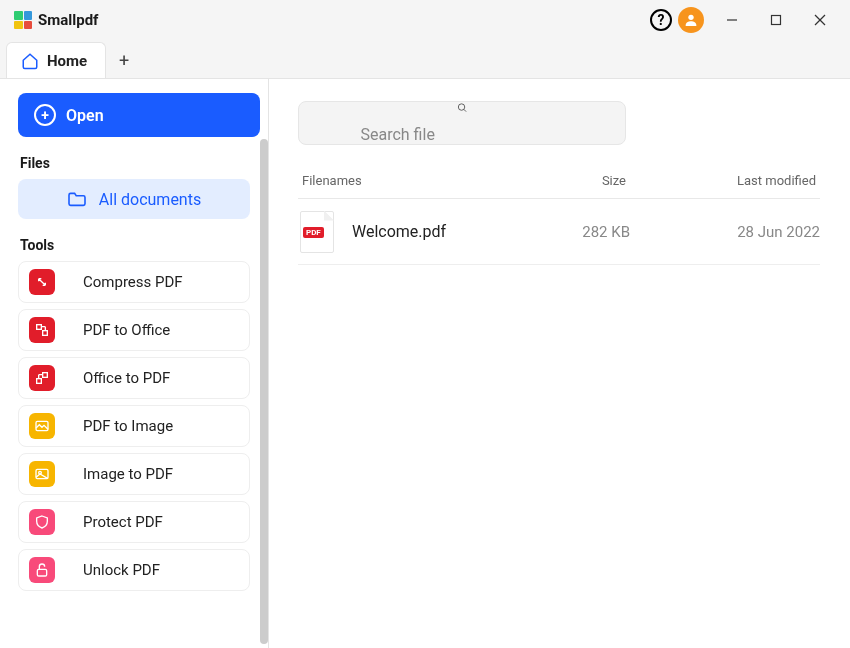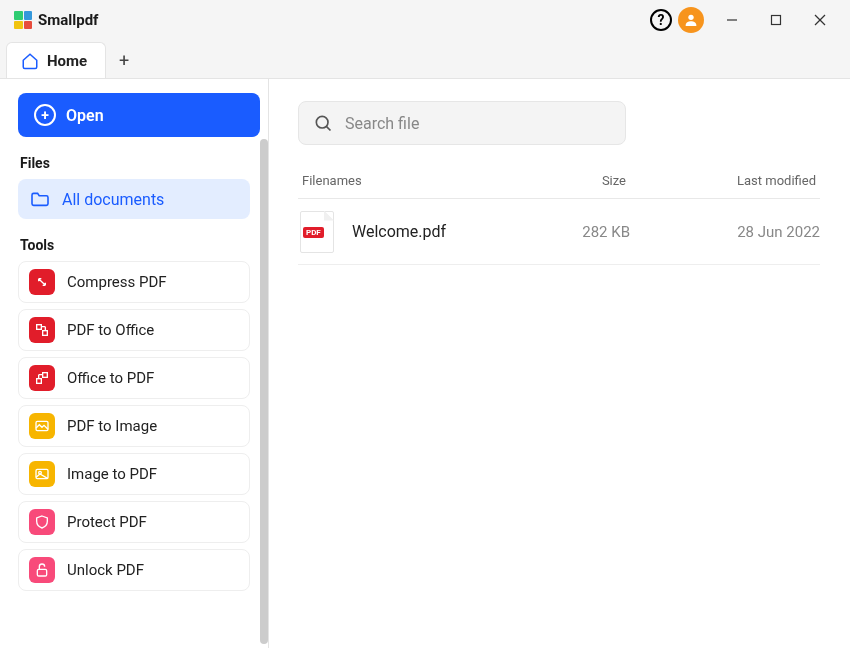--- a/index.html
+++ b/index.html
@@ -26,29 +26,29 @@
   .sidebar { width: 268px; padding: 14px 10px 0 18px; position:relative; }
   .sidebar-scroll { position:absolute; right:0; top:60px; bottom:4px; width:8px; background:#ccc; border-radius:4px; }
   .sidebar-divider { position:absolute; right:-1px; top:0; bottom:0; width:1px; background:#e4e4e4; }
 
   .open-btn { width: 242px; height: 44px; background:#1a5cff; border-radius:8px; display:flex; align-items:center; gap:10px; padding:0 0 0 16px; color:#fff; font-size:16px; font-weight:600; cursor:pointer; }
   .open-btn .plus-circle { width:22px; height:22px; border:2px solid #fff; border-radius:50%; display:flex; align-items:center; justify-content:center; font-size:14px; font-weight:700; }
 
   .section-label { font-size:14px; font-weight:700; color:#1a1a1a; margin:18px 0 8px 2px; }
 
   .nav-item { width:232px; height:40px; border-radius:8px; display:flex; align-items:center; gap:12px; padding:0 12px; font-size:16px; color:#1a5cff; cursor:pointer; }
-  .nav-item.active { background:#e3edff; }
+  .nav-item.active { background:#e3edff;justify-content:center; }
   .nav-item .folder-icon { width:20px; height:16px; }
 
-  .tool-item { width:232px; height:42px; background:#fff; border:1px solid #eee; border-radius:8px; display:flex; align-items:center; gap:12px; padding:0 10px; font-size:15px; color:#222; margin-bottom:6px; cursor:pointer; }
+  .tool-item { width:232px; height:42px; background:#fff; border:1px solid #eee; border-radius:8px; display:flex; align-items:center; gap:28px; padding:0 10px; font-size:15px; color:#222; margin-bottom:6px; cursor:pointer; }
   .tool-icon { width:26px; height:26px; border-radius:6px; display:flex; align-items:center; justify-content:center; flex-shrink:0; }
   .tool-icon svg { width:16px; height:16px; }
 
   .content { flex:1; padding: 22px 30px 0 30px; }
-  .searchbox { width:328px; height:44px; background:#f4f4f4; border:1px solid #e6e6e6; border-radius:8px; display:flex; align-items:center; gap:12px; padding:0 14px; }
+  .searchbox { width:328px; height:44px; background:#f4f4f4; border:1px solid #e6e6e6; border-radius:8px; display:flex; align-items:center; gap:12px; padding:0 14px;flex-direction:column; }
   .searchbox svg { width:20px; height:20px; color:#555; }
   .searchbox input { border:none; background:transparent; outline:none; font-size:16px; color:#333; flex:1; }
   .searchbox input::placeholder { color:#888; }
 
   .list-header { display:flex; align-items:center; margin-top:28px; font-size:13px; color:#666; padding:0 4px 10px 4px; border-bottom:1px solid #e8e8e8; }
   .col-name { flex:1; }
   .col-size { width:140px; text-align:right; padding-right:50px; }
   .col-mod { width:140px; text-align:right; }
 
   .file-row { display:flex; align-items:center; height:66px; border-bottom:1px solid #eee; cursor:pointer; }

